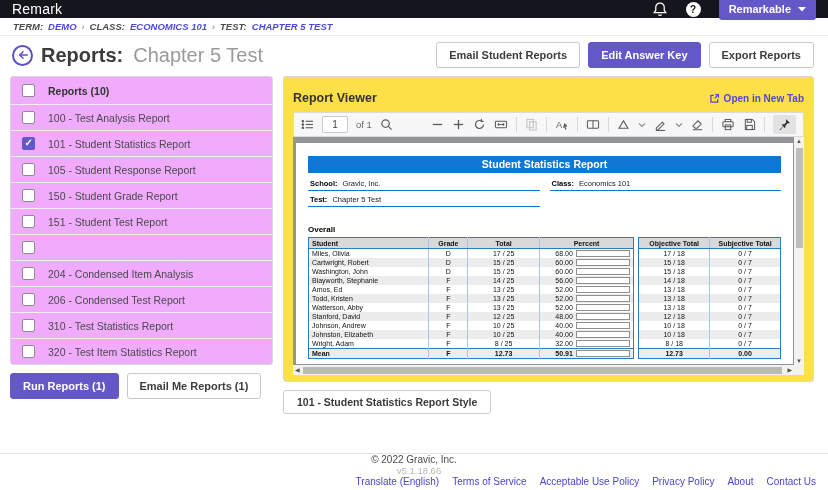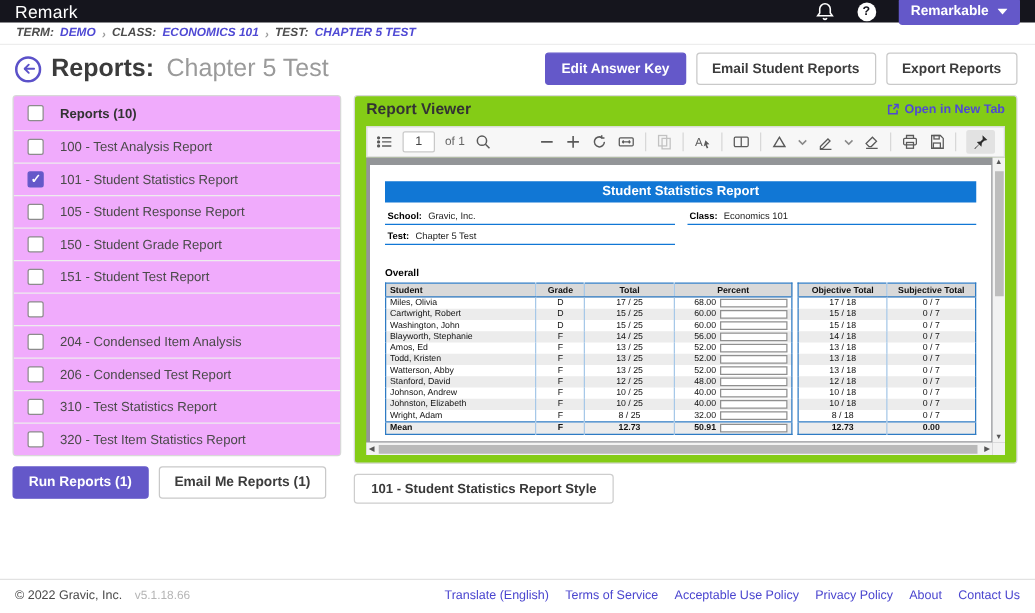--- a/index.html
+++ b/index.html
@@ -45,21 +45,21 @@
   .report-row.header { border-top:none; font-weight:bold; color:#333; padding:7px 11px; }
   .checkbox { width:13px; height:13px; border:1.5px solid #8c8c8c; border-radius:2px; background:#fff;
     flex:0 0 auto; position:relative; cursor:pointer; }
   .checkbox.checked { background:#6458c9; border-color:#6458c9; }
   .checkbox.checked::after { content:"\2713"; position:absolute; left:1.5px; top:-1px;
     color:#fff; font-size:10px; font-weight:bold; }
   .left-actions { margin-top:8px; display:flex; gap:8px; }
 
   
   .right-col { flex:1 1 auto; }
-  .viewer-card { border:1px solid #d8d8d8; border-radius:3px; background:#84cc16; padding:3px 9px 6px; }
+  .viewer-card { border:1px solid #d8d8d8; border-radius:3px; background:#fde047; padding:14px 9px 6px; }
   .viewer-head { display:flex; align-items:center; }
   .viewer-title { font-size:12.5px; font-weight:bold; color:#333; }
   .open-link { margin-left:auto; color:#4f49d4; font-size:10px; font-weight:bold;
     display:flex; align-items:center; gap:4px; cursor:pointer;justify-content:space-between; }
 
   .pdf-toolbar { margin-top:7px; height:25px; background:#f7f7f7; border:1px solid #dadada;
     display:flex; align-items:center; padding:0 7px; gap:8px; }
   .ti { color:#5a5a5a; display:flex; align-items:center; cursor:pointer; }
   .ti svg { display:block; }
   .ti.dim { color:#c2c2c2; }
@@ -107,22 +107,22 @@
   .col-student { width:37%; } .col-grade { width:12%; } .col-total { width:22%; } .col-pct { width:29%; }
   .pct-wrap { display:flex; align-items:center; gap:3px; }
   .pct-val { width:30px; text-align:right; flex:0 0 auto; }
   .pct-bar { flex:1; height:7px; border:1px solid #8f8f8f; background:#fff; }
   .pct-fill { height:100%; background:#1177d5; }
 
   .style-tab { display:inline-block; margin-top:8px; border:1px solid #cdcdcd; border-radius:3px;
     background:#fff; padding:5px 13px; font-size:10.5px; font-weight:bold; color:#3a3a3a; cursor:pointer; }
 
   
-  .footer { position:absolute; left:0; right:0; bottom:2px; height:25px; border-top:1px solid #e2e2e2;
-    display:flex; align-items:center; padding:0 12px; background:#fff; }
+  .footer { position:absolute; left:0; right:0; bottom:12px; height:25px; border-top:1px solid #e2e2e2;
+    display:flex; align-items:center; padding:0 12px; background:#fff;flex-direction:column; }
   .copyright { font-size:10px; color:#4a4a4a; }
   .version { font-size:9.5px; color:#b5b5b5; margin-left:10px; }
   .footer-links { margin-left:auto; display:flex; gap:13px; }
   .footer-links span { font-size:10px; color:#4a45cf; cursor:pointer; }
 </style>
 </head>
 <body>
 
 <header class="topbar">
   <span class="brand">Remark</span>
@@ -159,22 +159,22 @@
 <div class="page-head">
   <span class="back-btn">
     <svg width="12" height="12" viewBox="0 0 14 14" fill="none" stroke="#5b51c9" stroke-width="1.8" stroke-linecap="round" stroke-linejoin="round">
       <path d="M12 7H3.5"></path>
         <path d="M7 3.2 3.2 7 7 10.8"></path>
     </svg>
   </span>
   <span class="page-title">Reports:</span>
   <span class="page-subtitle">Chapter 5 Test</span>
   <div class="head-actions">
+    <button class="btn btn-secondary">Email Student Reports</button>
     <button class="btn btn-primary">Edit Answer Key</button>
-    <button class="btn btn-secondary">Email Student Reports</button>
     <button class="btn btn-secondary">Export Reports</button>
   </div>
 </div>
 
 <main class="content">
 
   <div class="left-col">
     <div class="reports-card">
       <div class="report-row header">
         <span class="checkbox"></span>

